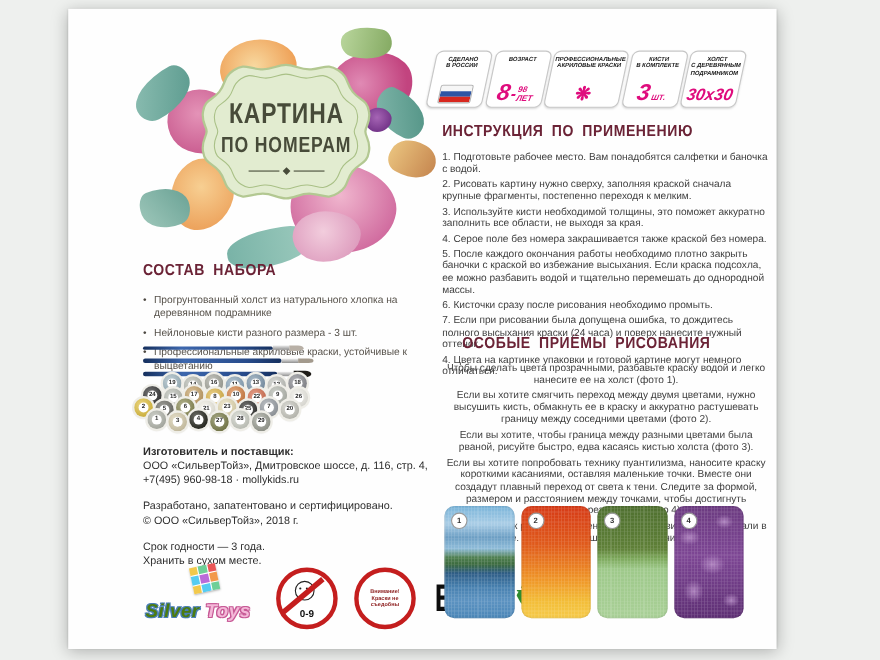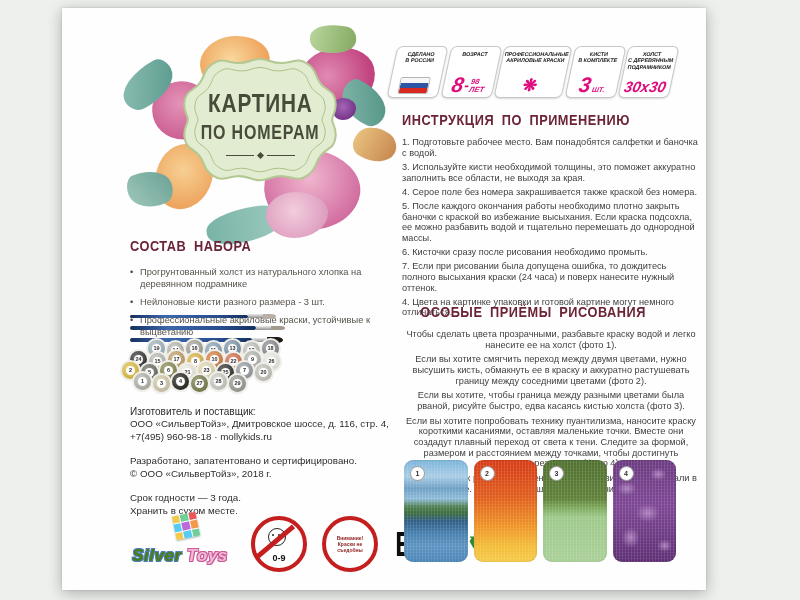--- a/index.html
+++ b/index.html
@@ -95,21 +95,21 @@
   .pots{position:absolute;left:60px;top:332px;width:240px;}
   .pot-row{display:flex;}
   .pot-row + .pot-row{margin-top:-6px;}
   .pot{width:17px;height:17px;border-radius:50%;position:relative;margin-right:2px;flex:0 0 auto;
        box-shadow:0 0 0 2px #efeee8,0 1px 2px rgba(0,0,0,.3);}
   .pot:nth-child(even){transform:translateY(2px);}
   .pot-n{position:absolute;inset:0;margin:auto;width:9px;height:9px;background:#fff;border-radius:50%;
          font-size:5.5px;line-height:9px;text-align:center;color:#2e2e2e;font-weight:bold;}
 
   .mfr{position:absolute;left:68px;top:398px;width:300px;color:#2d2d2d;}
-  .mfr-h{font-size:10px;font-weight:normal;margin-bottom:1px;}
+  .mfr-h{font-size:10px;font-weight:bold;margin-bottom:1px;}
   .mfr-l{font-size:9.8px;line-height:1.32;}
   .mfr-block{margin-top:11px;}
 
   
   .footer{position:absolute;left:62px;top:496px;width:380px;height:80px;display:flex;align-items:center;gap:15px;}
   .brand{width:112px;position:relative;text-align:center;height:64px;}
   .cube{position:absolute;left:50px;top:2px;width:24px;height:24px;display:grid;
         grid-template-columns:repeat(3,1fr);grid-template-rows:repeat(3,1fr);gap:1px;background:#fff;
         transform:rotate(-12deg);box-shadow:0 1px 2px rgba(0,0,0,.3);}
   .cube i{display:block;}
@@ -394,20 +394,21 @@
       <div class="rec-glyph">♻</div>
       <div class="rec-num">20</div>
       <div class="rec-mat">PAP</div>
     </div>
   </div>
 
   <div class="instructions">
     <div class="sec-h">ИНСТРУКЦИЯ ПО ПРИМЕНЕНИЮ</div>
     <ul class="ilist">
       <li>1. Подготовьте рабочее место. Вам понадобятся салфетки и баночка с водой.</li>
+      <li>2. Рисовать картину нужно сверху, заполняя краской сначала крупные фрагменты, постепенно переходя к мелким.</li>
       <li>3. Используйте кисти необходимой толщины, это поможет аккуратно заполнить все области, не выходя за края.</li>
       <li>4. Серое поле без номера закрашивается также краской без номера.</li>
       <li>5. После каждого окончания работы необходимо плотно закрыть баночки с краской во избежание высыхания. Если краска подсохла, ее можно разбавить водой и тщательно перемешать до однородной массы.</li>
       <li>6. Кисточки сразу после рисования необходимо промыть.</li>
       <li>7. Если при рисовании была допущена ошибка, то дождитесь полного высыхания краски (24 часа) и поверх нанесите нужный оттенок.</li>
       <li>4. Цвета на картинке упаковки и готовой картине могут немного отличаться.</li>
     </ul>
   </div>
 
   <div class="techniques">

